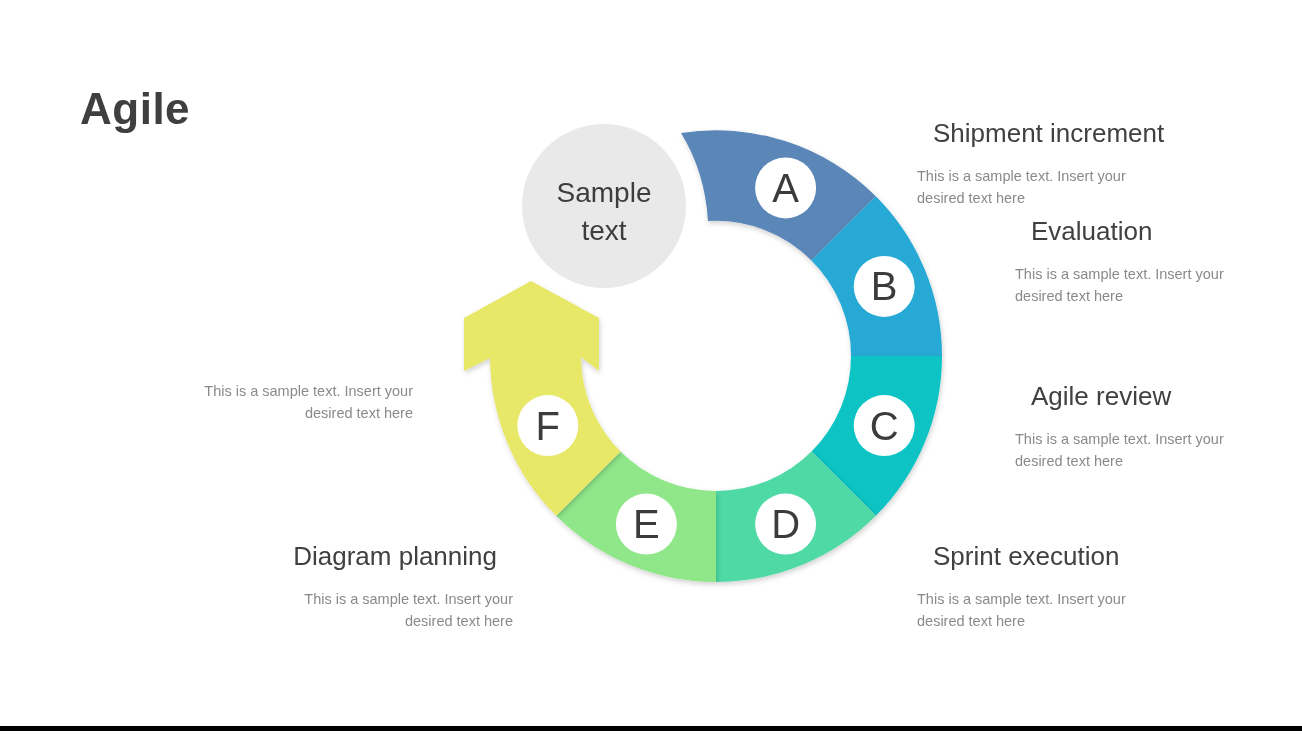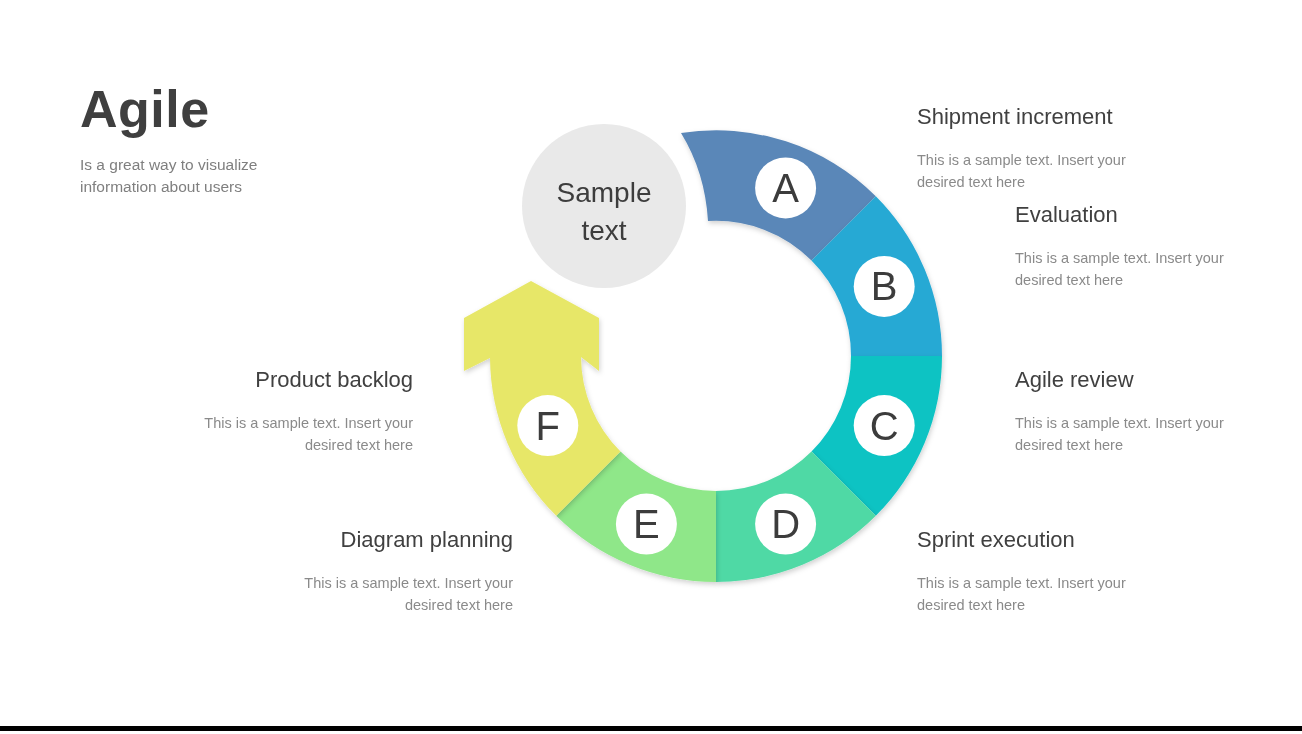--- a/index.html
+++ b/index.html
@@ -4,30 +4,30 @@
 <style>
   html,body{margin:0;padding:0;background:#fff;}
   .slide{
     position:relative;width:1302px;height:734px;background:#ffffff;
     overflow:hidden;font-family:"Liberation Sans",sans-serif;
   }
   .diagram-svg{position:absolute;left:0;top:0;}
   
   .title-block{position:absolute;left:80px;top:81px;}
   .title-block h1{
-    margin:0;font-size:52px;line-height:56px;font-weight:900;
+    margin:0;font-size:44px;line-height:56px;font-weight:900;
     color:#3f3f3f;letter-spacing:0.5px;
   }
   .subtitle{
     margin:17px 0 0 0;font-size:15.5px;line-height:22px;color:#7f7f7f;
   }
   
   .label{position:absolute;white-space:nowrap;}
   .label h3{
-    margin:0;font-size:22px;line-height:32px;font-weight:400;color:#404040;
+    margin:16px;font-size:26px;line-height:32px;font-weight:400;color:#404040;
   }
   .label .desc{
     margin-top:16px;font-size:14.5px;line-height:22px;color:#8a8a8a;
   }
   .label.align-right{text-align:right;}
   #label-a{left:917px;top:101px;}
   #label-b{left:1015px;top:199px;}
   #label-c{left:1015px;top:364px;}
   #label-d{left:917px;top:524px;}
   #label-e{right:789px;top:524px;}
@@ -90,24 +90,20 @@
       <text class="badge-letter" x="547.8" y="439.6">F</text>
     </g>
 
     <rect x="0" y="726" width="1302" height="5" fill="#000000"></rect>
   </svg>
 
   <div class="title-block">
     <h1>
       <div>Agile</div>
     </h1>
-    <p class="subtitle">
-      <span>Is a great way to visualize</span><br>
-      <span>information about users</span>
-    </p>
   </div>
 
   <div class="label" id="label-a">
     <h3>Shipment increment</h3>
     <div class="desc">
       <div>This is a sample text. Insert your</div>
       <div>desired text here</div>
     </div>
   </div>
 
@@ -137,20 +133,19 @@
 
   <div class="label align-right" id="label-e">
     <h3>Diagram planning</h3>
     <div class="desc">
       <div>This is a sample text. Insert your</div>
       <div>desired text here</div>
     </div>
   </div>
 
   <div class="label align-right" id="label-f">
-    <h3>Product backlog</h3>
     <div class="desc">
       <div>This is a sample text. Insert your</div>
       <div>desired text here</div>
     </div>
   </div>
 
 </div>
 
 </body></html>

